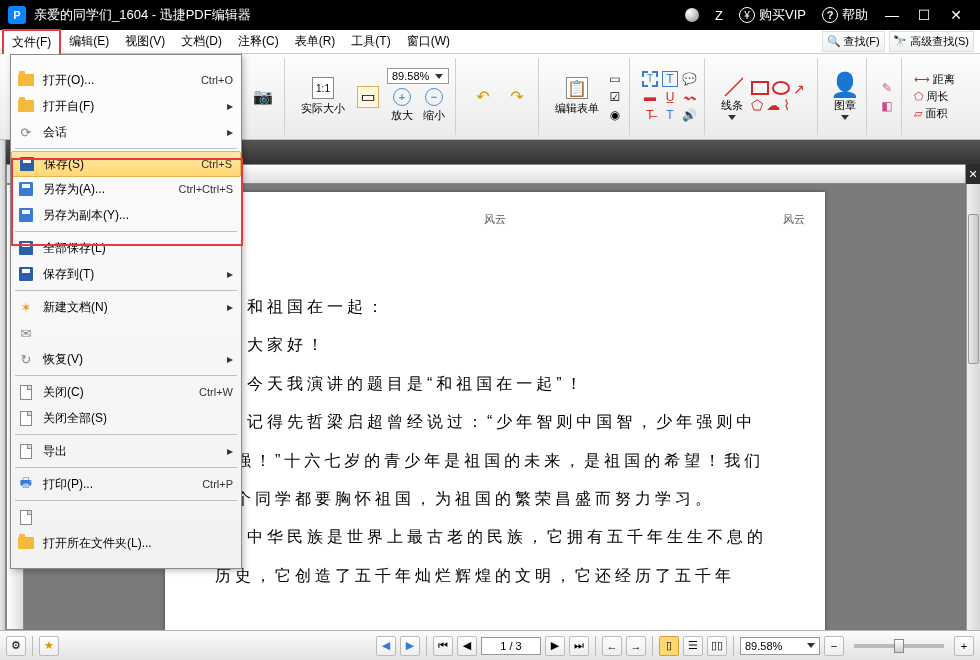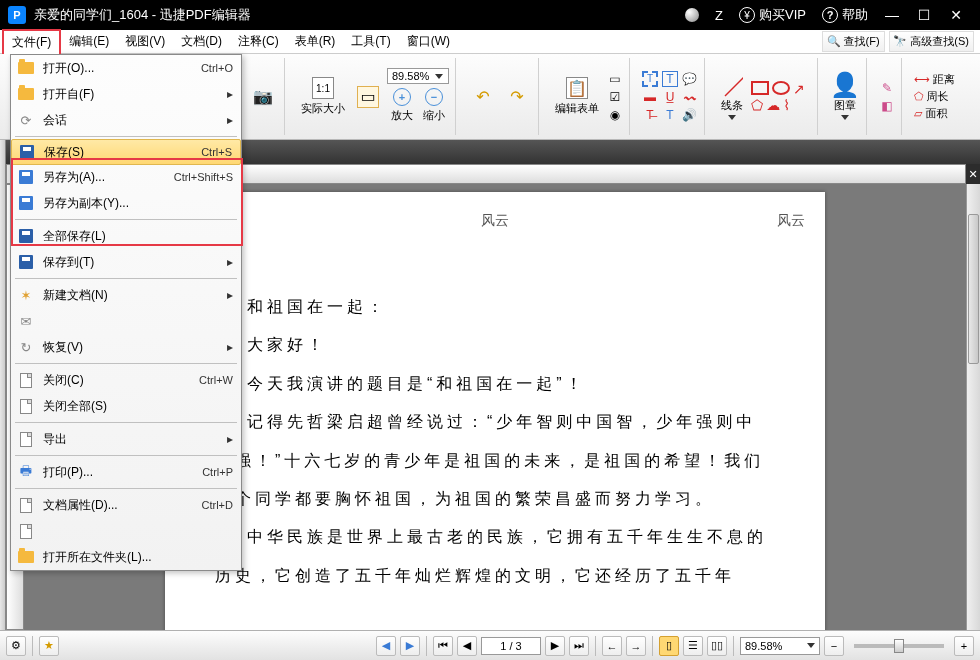--- a/index.html
+++ b/index.html
@@ -22,21 +22,21 @@
 
 .ribbon { height: 86px; background: linear-gradient(#fdfdfd,#ebebeb); border-bottom: 1px solid #b8b8b8; display: flex; padding: 4px 8px; font-size: 11px; gap: 6px; position: relative; z-index: 1; }
 .ribbon-group { display: flex; align-items: center; gap: 4px; padding: 0 6px; border-right: 1px solid #d0d0d0; }
 .ribbon-group:last-child { border-right: none; }
 .rib-btn { display: flex; flex-direction: column; align-items: center; gap: 2px; padding: 2px 4px; cursor: pointer; }
 .rib-icon { width: 22px; height: 22px; display: flex; align-items: center; justify-content: center; font-size: 16px; }
 .rib-icon.small { width: 16px; height: 16px; font-size: 12px; }
 .rib-col { display: flex; flex-direction: column; gap: 2px; }
 .zoom-box { border: 1px solid #999; background: #fff; padding: 1px 4px; font-size: 11px; display: flex; align-items: center; gap: 6px; }
 
-.dropdown { position: absolute; top: 54px; left: 10px; width: 232px; background: linear-gradient(#fdfdfd,#f2f2f2); border: 1px solid #8a8a8a; box-shadow: 2px 2px 6px rgba(0,0,0,0.25); z-index: 1000; font-size: 12px; padding: 0 0; }
+.dropdown { position: absolute; top: 54px; left: 10px; width: 232px; background: linear-gradient(#fdfdfd,#f2f2f2); border: 1px solid #8a8a8a; box-shadow: 2px 2px 6px rgba(0,0,0,0.25); z-index: 1000; font-size: 12px; padding: 12px 0; }
 .dd-item { display: flex; align-items: center; padding: 4px 8px 4px 6px; cursor: pointer; position: relative; height: 26px; }
 .dd-item .dd-icon { width: 18px; height: 18px; margin-right: 8px; display: flex; align-items: center; justify-content: center; font-size: 13px; }
 .dd-item .dd-label { flex: 1; }
 .dd-item .dd-shortcut { color: #333; font-size: 11px; }
 .dd-item .dd-arrow { width: 8px; text-align: right; color: #333; }
 .dd-sep { height: 1px; background: #c0c0c0; margin: 3px 4px; }
 .dd-item.highlighted { background: linear-gradient(#ffe9a6, #ffd873); border: 1px solid #e0b74f; border-radius: 2px; margin: -1px 0; }
 .save-group-box { position: absolute; top: 158px; left: 11px; width: 232px; height: 88px; border: 2px solid #e63946; z-index: 1002; pointer-events: none; }
 
 .doc-area { position: absolute; top: 140px; left: 0; right: 0; bottom: 30px; background: #7a7a7a; display: flex; }
@@ -45,21 +45,21 @@
 .tabbar .tab { background: linear-gradient(#f8f8f8,#e0e0e0); border: 1px solid #888; border-bottom: none; border-radius: 4px 4px 0 0; padding: 2px 20px 2px 10px; font-size: 12px; margin-left: 4px; position: relative; }
 .tabbar .tab .close-x { position: absolute; right: 4px; top: 3px; font-size: 10px; }
 .ruler-top { position: absolute; top: 24px; left: 24px; right: 14px; height: 20px; background: linear-gradient(#fff,#ddd); border: 1px solid #888; z-index:2;}
 .ruler-left { position: absolute; top: 44px; left: 6px; width: 18px; bottom: 0; background: linear-gradient(90deg,#fff,#ddd); border: 1px solid #888; z-index:2;}
 .ruler-corner { position:absolute; top:24px; left:6px; width:18px; height:20px; background:#e8e8e8; border:1px solid #888; z-index:3;}
 .page-close-strip { position:absolute; top:24px; right:0; width:14px; height:20px; background:#2c2c2c; color:#fff; display:flex; align-items:center; justify-content:center; font-size:11px; z-index:3; cursor:pointer;}
 .vscroll { position:absolute; top:44px; right:0; width:14px; bottom:0; background:linear-gradient(90deg,#f0f0f0,#d8d8d8); border-left:1px solid #999; z-index:2;}
 .vscroll .thumb{ position:absolute; top:30px; left:1px; right:1px; height:150px; background:linear-gradient(90deg,#e8e8e8,#c8c8c8); border:1px solid #999; border-radius:2px;}
 .canvas { position: absolute; top: 44px; left: 24px; right: 14px; bottom: 0; background: #7a7a7a; overflow: hidden; }
 .page { position: absolute; top: 8px; left: 50%; transform: translateX(-50%); width: 660px; height: 900px; background: #fff; box-shadow: 0 0 4px rgba(0,0,0,0.4); padding: 40px 50px; }
-.wm { position: absolute; font-size: 14px; color: #555; font-family: SimSun, serif; }
+.wm { position: absolute; font-size: 11px; color: #555; font-family: SimSun, serif; }
 .doc-text { font-family: SimSun, serif; font-size: 16px; line-height: 2.4; color: #000; letter-spacing: 4px; margin-top: 56px; }
 .doc-text p { text-indent: 2em; }
 .doc-text p.noin { text-indent: 2em; }
 
 .statusbar { position: absolute; bottom: 0; left: 0; right: 0; height: 30px; background: linear-gradient(#fdfdfd,#e2e2e2); border-top: 1px solid #b0b0b0; display: flex; align-items: center; padding: 0 6px; font-size: 11px; gap: 4px; }
 .sb-btn { width: 20px; height: 20px; display: flex; align-items: center; justify-content: center; border: 1px solid transparent; cursor: pointer; background: linear-gradient(#fff,#eee); border:1px solid #bbb; border-radius:2px;}
 .sb-sep { width:1px; height:20px; background:#bbb; margin:0 2px;}
 .sb-page { border:1px solid #999; background:#fff; width:60px; height:18px; display:flex; align-items:center; justify-content:center;}
 .sb-zoom { border:1px solid #999; background:#fff; width:80px; height:18px; padding:0 4px; display:flex; align-items:center; justify-content:space-between;}
 .sb-slider { flex:0 0 90px; height:4px; background:#bbb; position:relative; margin:0 6px;}
@@ -265,21 +265,21 @@
         <div class="save-ico"></div>
       </div>
       <span class="dd-label">保存(S)</span>
       <span class="dd-shortcut">Ctrl+S</span>
     </div>
   <div class="dd-item">
       <div class="dd-icon">
         <div class="save-ico" style="background:#3a7bd5"></div>
       </div>
       <span class="dd-label">另存为(A)...</span>
-      <span class="dd-shortcut">Ctrl+Shift+S</span>
+      <span class="dd-shortcut">Ctrl+Ctrl+S</span>
     </div>
   <div class="dd-item">
       <div class="dd-icon">
         <div class="save-ico" style="background:#3a7bd5"></div>
       </div>
       <span class="dd-label">另存为副本(Y)...</span>
     </div>
   <div class="dd-sep"></div>
   <div class="dd-item">
       <div class="dd-icon">
@@ -336,29 +336,20 @@
       <span class="dd-label">导出</span>
       <span class="dd-arrow">▸</span>
     </div>
   <div class="dd-sep"></div>
   <div class="dd-item">
       <div class="dd-icon" style="color:#3a7bd5">🖶</div>
       <span class="dd-label">打印(P)...</span>
       <span class="dd-shortcut">Ctrl+P</span>
     </div>
   <div class="dd-sep"></div>
-  <div class="dd-item">
-      <div class="dd-icon">
-        <div class="page-ico">
-          <div class="f"></div>
-        </div>
-      </div>
-      <span class="dd-label">文档属性(D)...</span>
-      <span class="dd-shortcut">Ctrl+D</span>
-    </div>
   <div class="dd-item">
       <div class="dd-icon">
         <div class="page-ico">
           <div class="f"></div>
         </div>
       </div>
     </div>
   <div class="dd-item">
       <div class="dd-icon">
         <div class="folder-ico"></div>

